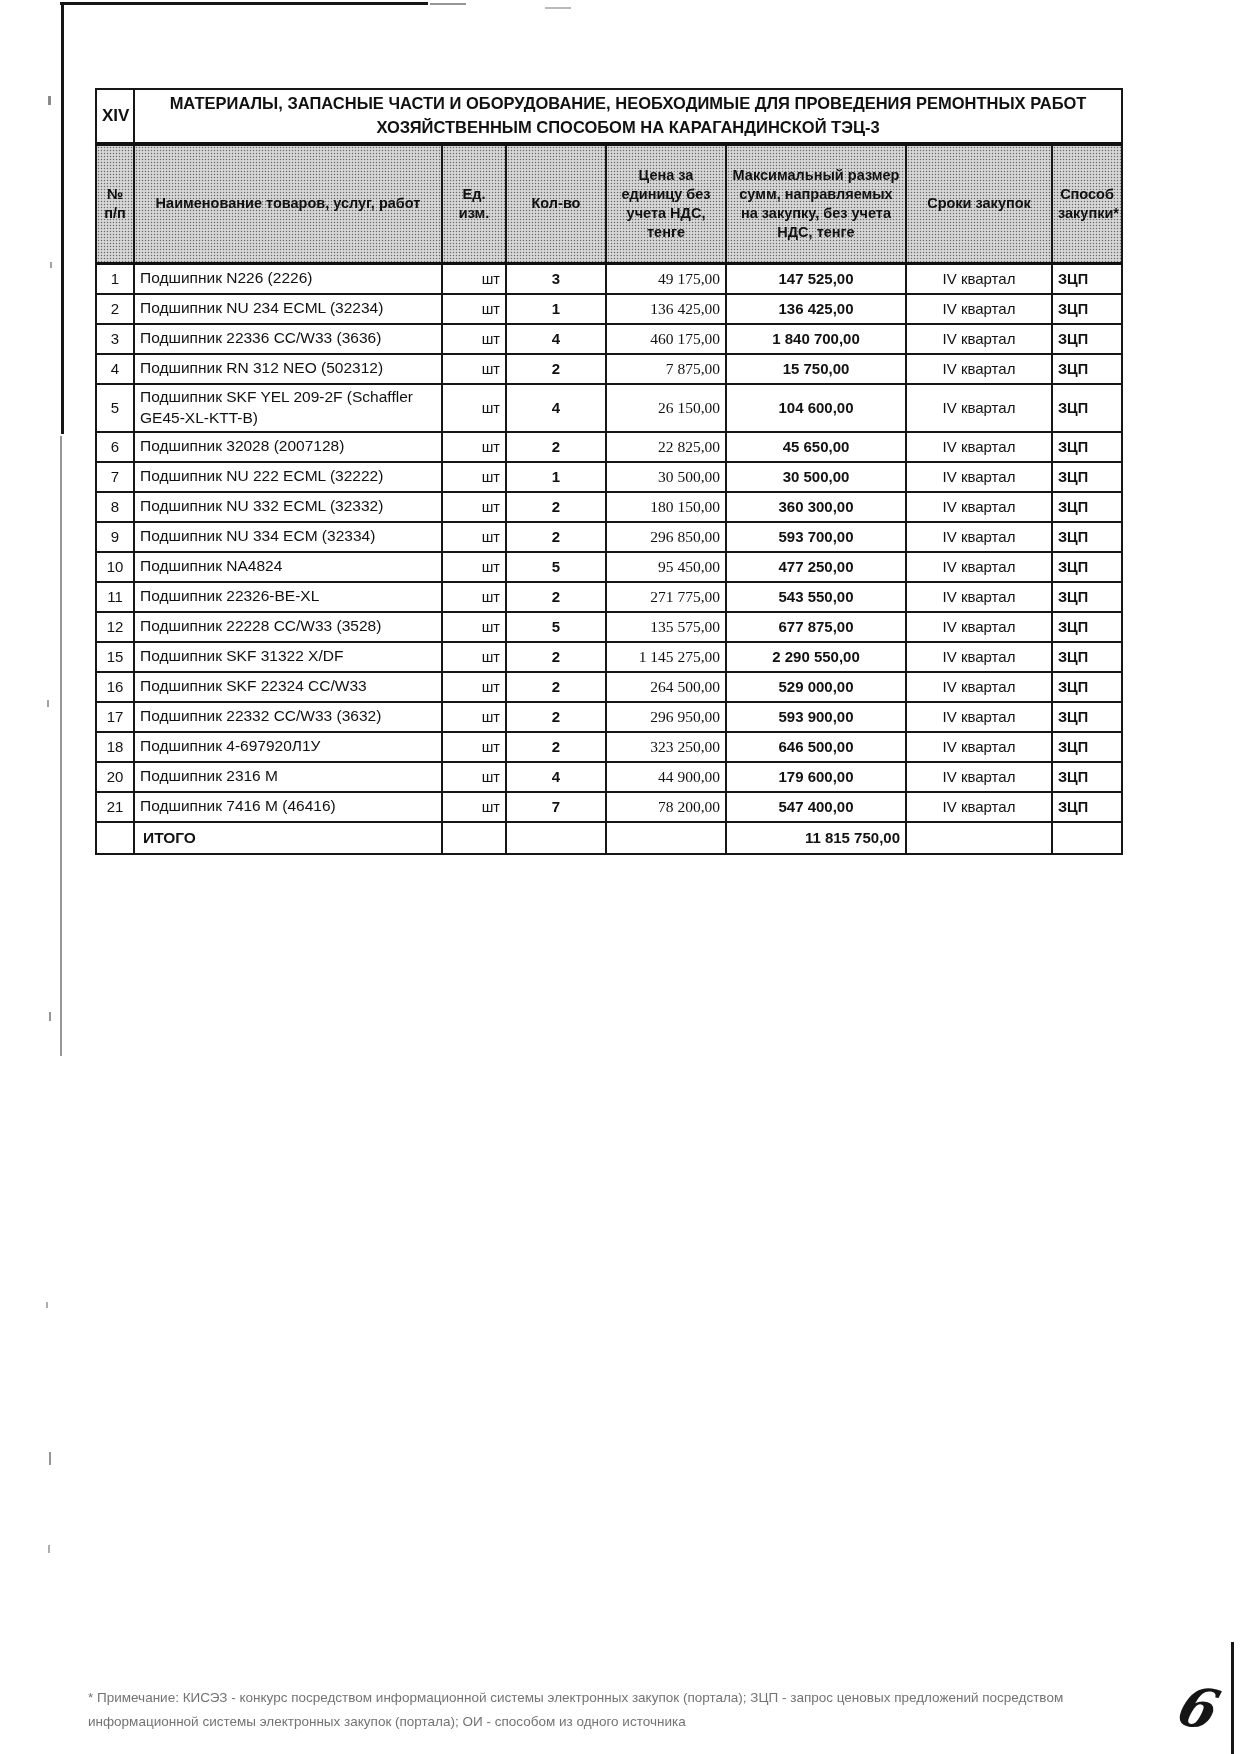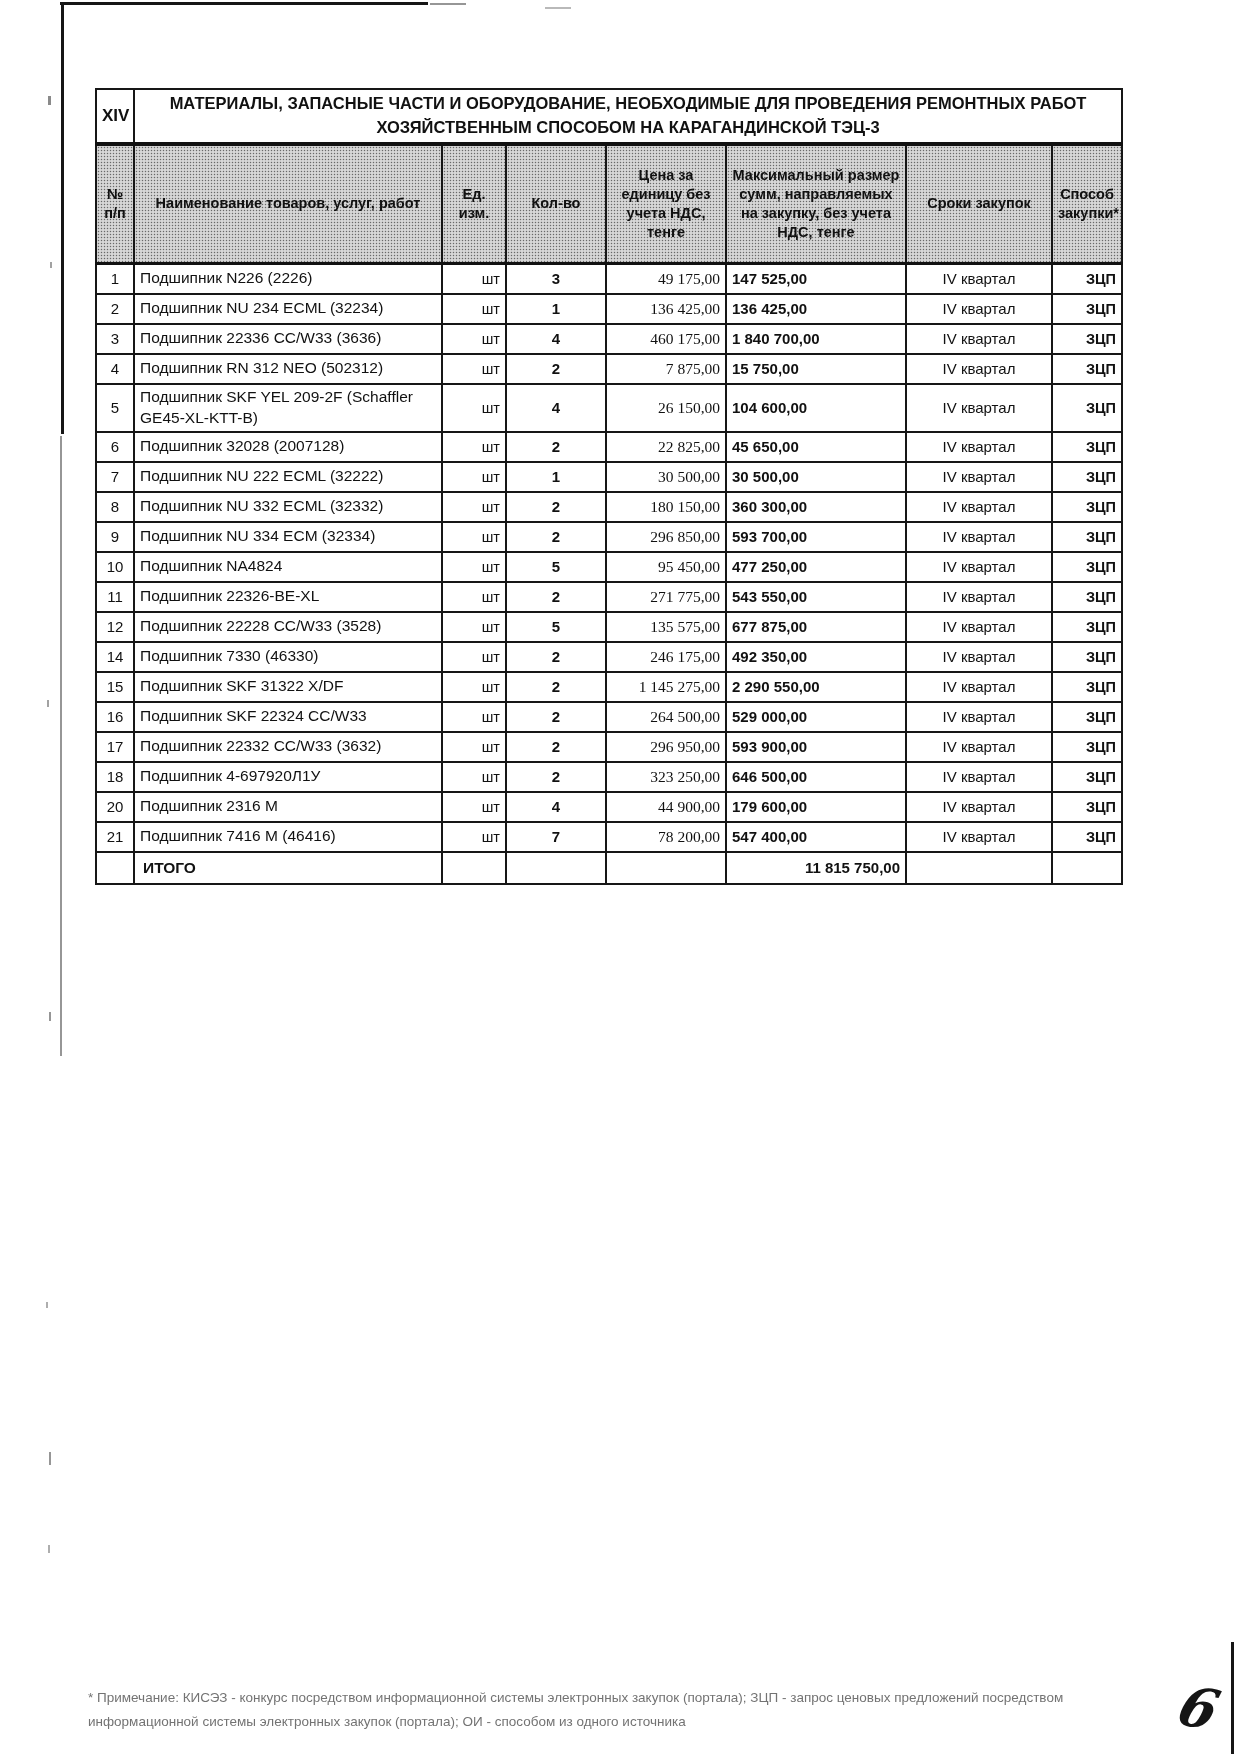--- a/index.html
+++ b/index.html
@@ -65,23 +65,23 @@
     font-weight:bold;font-size:14.5px;line-height:1.3;
     text-align:center;
     height:112px;
     border-bottom:3px solid #111;
   }
   td.c-num{text-align:center;font-size:15px;}
   td.c-name{text-align:left;font-size:15.5px;line-height:1.35;padding-left:6px;}
   td.c-unit{text-align:right;font-size:14.5px;}
   td.c-qty{text-align:center;font-size:15px;font-weight:bold;}
   td.c-price{text-align:right;font-family:"Liberation Serif", serif;font-size:15.5px;padding-right:20px;}
-  td.c-sum{text-align:left;font-weight:bold;font-size:15px;padding-right:16px;}
+  td.c-sum{text-align:center;font-weight:bold;font-size:15px;padding-right:16px;}
   td.c-term{text-align:center;font-size:15px;}
-  td.c-method{text-align:right;font-size:14.5px;font-weight:bold;}
+  td.c-method{text-align:left;font-size:14.5px;font-weight:bold;}
   tr.total-row td{height:26px;padding-left:8px;}
   td.total-label{font-weight:bold;font-size:15.5px;text-align:left;padding-left:6px;}
   td.total-sum{font-weight:bold;font-size:15px;text-align:right;padding-right:16px;margin-left:28px;}
   tr.data-row td{height:24px;}
   
   .footnote{
     position:absolute;left:88px;top:1686px;width:1000px;
     font-size:13.5px;line-height:1.75;color:#737373;
   }
 </style>
@@ -247,30 +247,20 @@
       <td class="c-num">12</td>
       <td class="c-name">Подшипник 22228 CC/W33 (3528)</td>
       <td class="c-unit">шт</td>
       <td class="c-qty">5</td>
       <td class="c-price">135 575,00</td>
       <td class="c-sum">677 875,00</td>
       <td class="c-term">IV квартал</td>
       <td class="c-method">ЗЦП</td>
     </tr>
         <tr class="data-row">
-      <td class="c-num">14</td>
-      <td class="c-name">Подшипник 7330 (46330)</td>
-      <td class="c-unit">шт</td>
-      <td class="c-qty">2</td>
-      <td class="c-price">246 175,00</td>
-      <td class="c-sum">492 350,00</td>
-      <td class="c-term">IV квартал</td>
-      <td class="c-method">ЗЦП</td>
-    </tr>
-        <tr class="data-row">
       <td class="c-num">15</td>
       <td class="c-name">Подшипник SKF 31322 X/DF</td>
       <td class="c-unit">шт</td>
       <td class="c-qty">2</td>
       <td class="c-price">1 145 275,00</td>
       <td class="c-sum">2 290 550,00</td>
       <td class="c-term">IV квартал</td>
       <td class="c-method">ЗЦП</td>
     </tr>
         <tr class="data-row">

